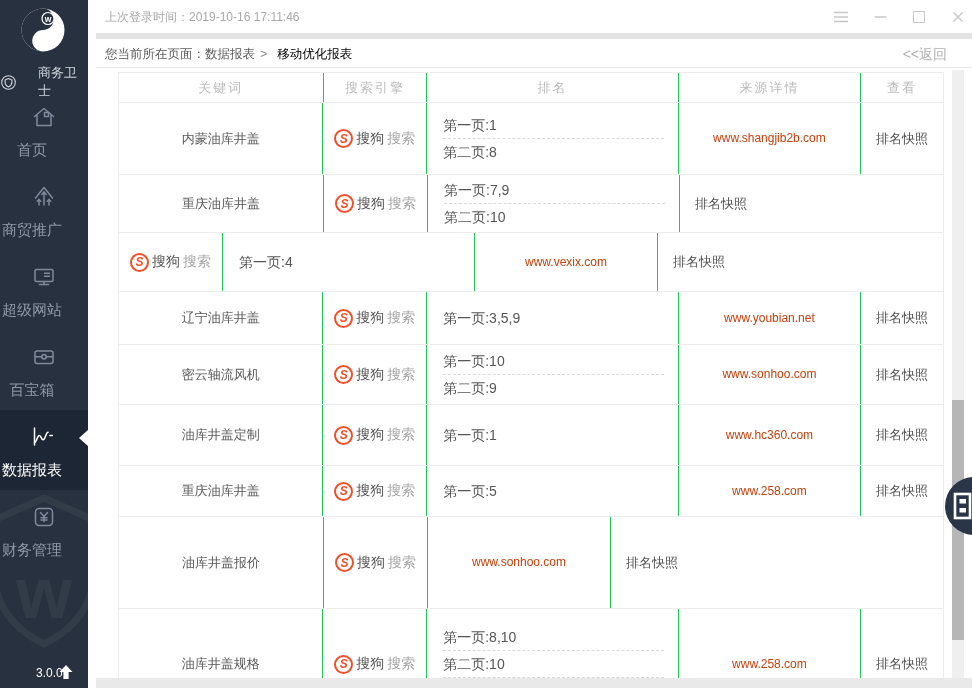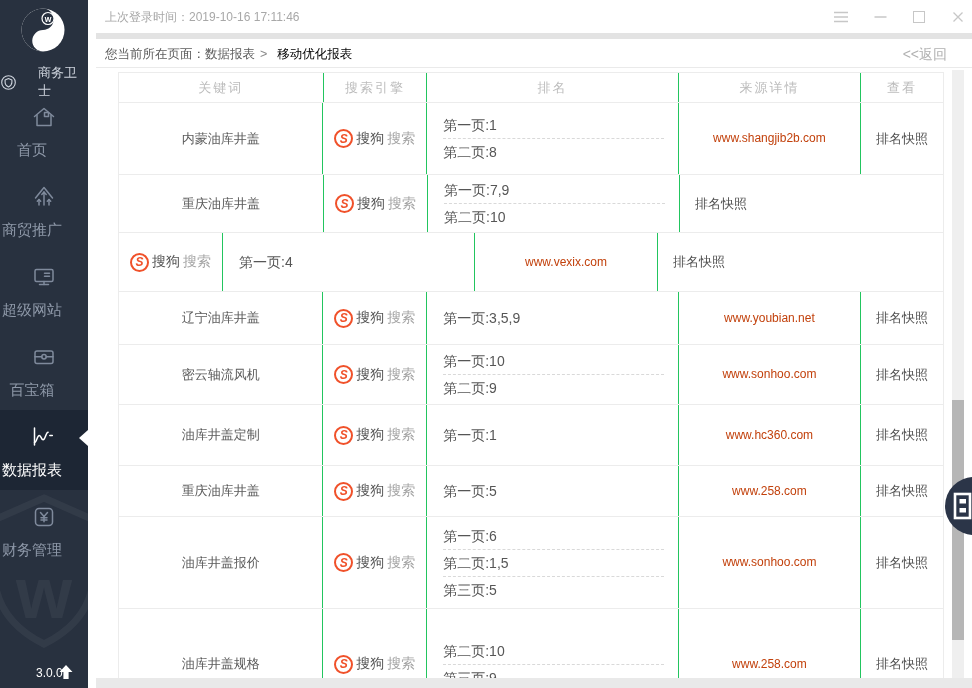--- a/index.html
+++ b/index.html
@@ -343,39 +343,35 @@
 
         <div class="tr" style="height:91px">
           <div class="td c1 td-kw">油库井盖报价</div>
           <div class="td c2 td-engine">
             <span class="sogou-ring">
                 <span>S</span>
               </span>
             <span class="eng-a">搜狗</span>
               <span class="eng-b">搜索</span>
           </div>
-          <div class="td c3 td-rank">
-            <div class="rank-line">第一页:6</div>
-            <div class="rank-line">第二页:1,5</div>
-            <div class="rank-line">第三页:5</div>
-          </div>
           <div class="td c4 td-src">www.sonhoo.com</div>
           <div class="td c5 td-view">排名快照</div>
         </div>
 
         <div class="tr" style="height:110px">
           <div class="td c1 td-kw">油库井盖规格</div>
           <div class="td c2 td-engine">
             <span class="sogou-ring">
                 <span>S</span>
               </span>
             <span class="eng-a">搜狗</span>
               <span class="eng-b">搜索</span>
           </div>
           <div class="td c3 td-rank">
+            <div class="rank-line">第一页:8,10</div>
             <div class="rank-line">第二页:10</div>
             <div class="rank-line">第三页:9</div>
           </div>
           <div class="td c4 td-src">www.258.com</div>
           <div class="td c5 td-view">排名快照</div>
         </div>
 
       </div>
     </div>
   </div>

